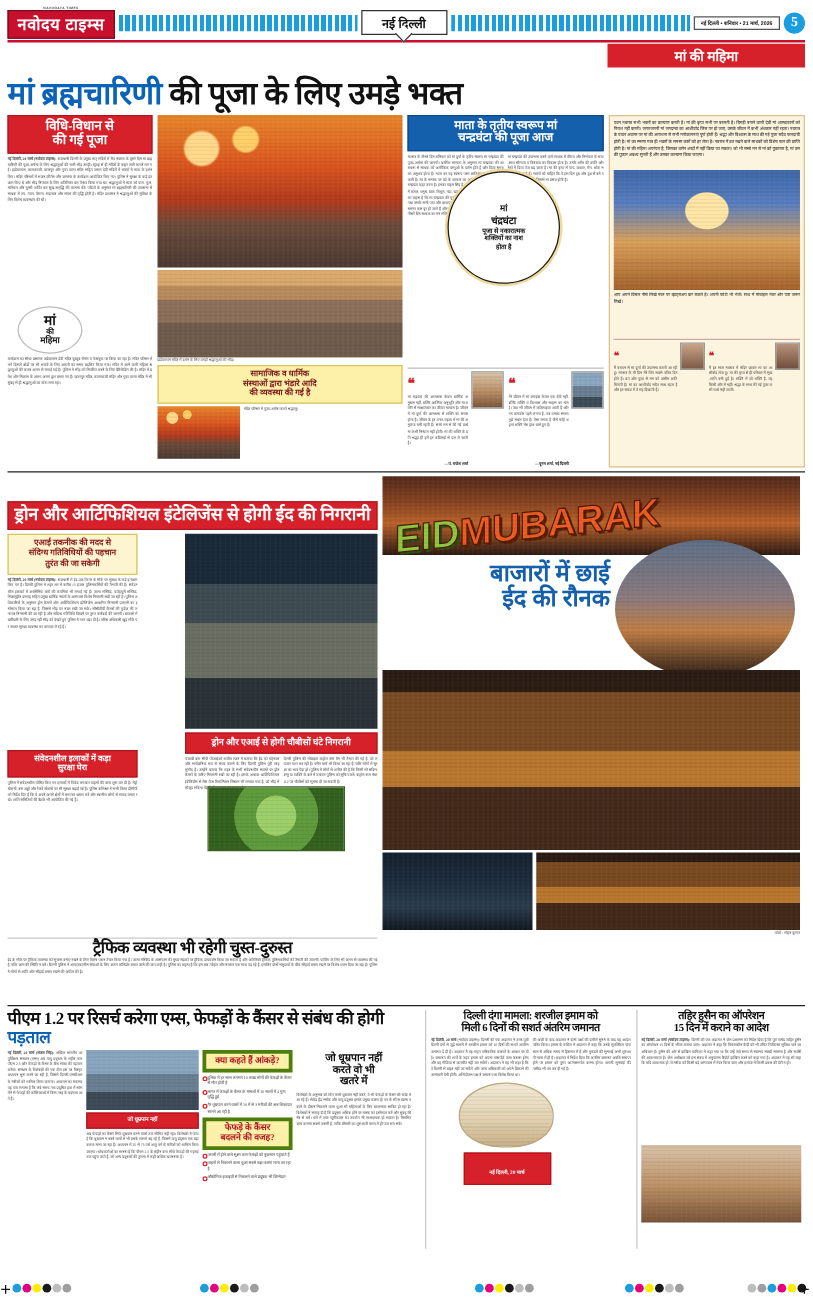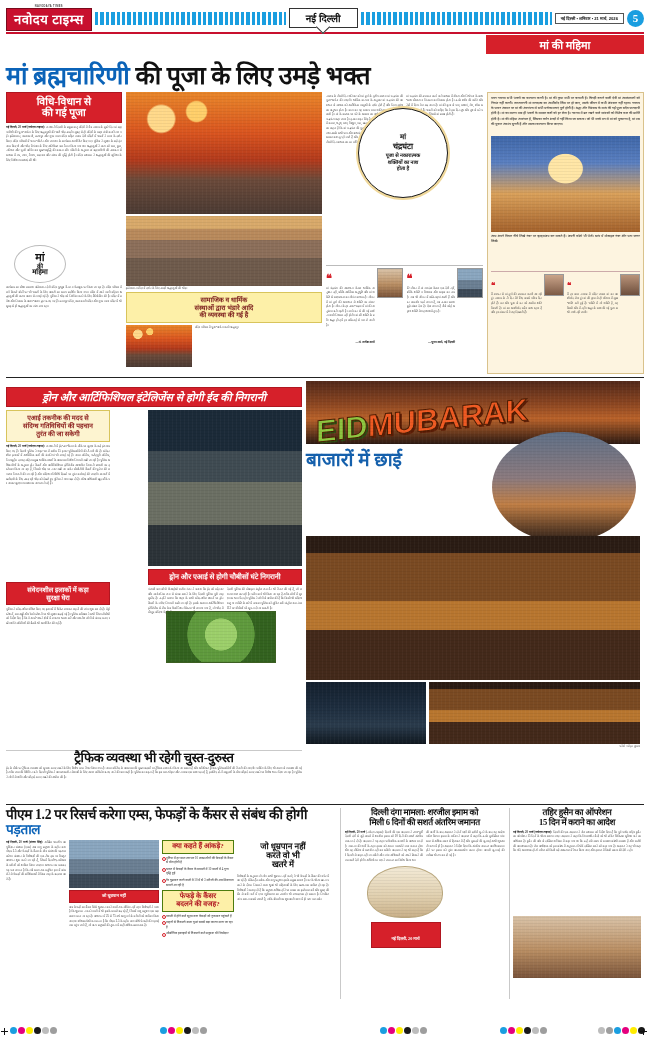--- a/index.html
+++ b/index.html
@@ -133,21 +133,21 @@
   .eid-text .e1{color:#8dc63f; text-shadow:2px 2px 0 #2d4a12;}
   .eid-text .e2{color:#f05a22; text-shadow:2px 2px 0 #5c1d06;}
   .eid-blue{
     color:#1560ac; font-weight:bold; font-size:19px; line-height:1.08;
     font-family:"Liberation Serif", serif;
   }
   .circ-photo{border-radius:50%; overflow:hidden; position:relative;}
 
   
   .bullet-hd{
-    background:#fdf0a8;border:1px solid #4d7c0f;color:#b01620;font-weight:bold;
+    background:#fdf0a8;border:3px solid #4d7c0f;color:#b01620;font-weight:bold;
     font-family:"Liberation Serif", serif; padding:2px; font-size:7px; line-height:1.1;
   }
   .bullets li{font-size:3.2px;list-style:none;line-height:1.5;color:#333;
     font-family:"Liberation Serif", serif; position:relative; padding-left:4px; margin-bottom:1.5px;}
   .bullets li:before{content:"";position:absolute;left:0;top:1.4px;width:2px;height:2px;
     border:.5px solid #d6202a;border-radius:50%;}
 
   
   .colorbar{position:absolute;left:0;bottom:6px;width:650px;height:10px;}
   .cb-group{position:absolute;display:flex;gap:1px;}
@@ -224,20 +224,24 @@
         <div>संस्थाओं द्वारा भंडारे आदि</div>
         <div>की व्यवस्था की गई है</div>
       </div>
       <div style="display:flex;gap:3px;margin-top:2px;">
         <div class="photo ph-temple ph-grain" style="width:66px;height:42px;"></div>
         <div class="body-txt" style="flex:1;height:42px;">मंदिर परिसर में पूजा-अर्चना करते श्रद्धालु।</div>
       </div>
     </div>
 
     <div style="width:160px;position:relative;">
+      <div class="bluebox" style="font-size:9.6px;">
+        <div>माता के तृतीय स्वरूप मां</div>
+        <div>चन्द्रघंटा की पूजा आज</div>
+      </div>
       <div style="display:flex;gap:3px;margin-top:2px;position:relative;">
         <div class="body-txt" style="flex:1;height:168px;">नवरात्र के तीसरे दिन शनिवार को मां दुर्गा के तृतीय स्वरूप मां चन्द्रघंटा की पूजा-अर्चना की जाएगी। धार्मिक मान्यता के अनुसार मां चन्द्रघंटा की आराधना से साधक को अलौकिक वस्तुओं के दर्शन होते हैं और दिव्य सुगंध का अनुभव होता है। माता का यह स्वरूप परम शांतिदायक और कल्याणकारी है। मां के मस्तक पर घंटे के आकार का अर्धचन्द्र होने के कारण इन्हें चन्द्रघंटा कहा जाता है। इनका वाहन सिंह है और इनकी दस भुजाएं हैं, जिनमें कमल, धनुष, बाण, त्रिशूल, गदा, खड्ग और कमंडल सुशोभित हैं। पंडितों का कहना है कि मां चन्द्रघंटा की पूजा से साधक को निर्भयता प्राप्त होती है तथा उसके सभी पाप और बाधाएं नष्ट हो जाती हैं। मां की कृपा से भक्तों के समस्त कष्ट दूर हो जाते हैं और मन को असीम शांति मिलती है। नवरात्र के तीसरे दिन साधक का मन मणिपूर चक्र में प्रविष्ट होता है।</div>
         <div class="body-txt" style="flex:1;height:168px;">मां चन्द्रघंटा की उपासना करने वाले साधक में वीरता और निर्भयता के साथ-साथ सौम्यता व विनम्रता का विकास होता है। उनके शरीर की कांति और नेत्रों में दिव्य तेज बढ़ जाता है। मां की कृपा से पाप, बाधाएं, रोग, शोक सभी नष्ट हो जाते हैं। भक्तों को चाहिए कि वे इस दिन दूध और दूध से बने पदार्थों का भोग लगाएं, जिससे मां प्रसन्न होती हैं।</div>
 
         <div style="position:absolute;left:32px;top:14px;width:90px;height:90px;border-radius:50%;background:#fff;border:1.5px solid #1a1a1a;box-shadow:0 0 0 2px #f0d89a;display:flex;flex-direction:column;align-items:center;justify-content:center;text-align:center;line-height:1.25;padding:4px;font-family:'Liberation Serif',serif;font-weight:bold;">
           <span style="font-size:7px;">मां</span>
           <span style="font-size:8px;">चंद्रघंटा</span>
           <span style="font-size:5.2px;">पूजा से नकारात्मक</span>
           <span style="font-size:5.2px;">शक्तियों का नाश</span>
           <span style="font-size:5.2px;">होता है</span>
@@ -287,21 +291,21 @@
         </div>
       </div>
     </div>
   </div>
 
   <div class="thick-h" style="margin-top:3px;"></div>
 
   <div style="display:flex;gap:4px;margin-top:3px;">
 
     <div style="width:296px;">
-      <div class="redbox" style="font-size:11px;margin-top:6px;font-style:italic;">ड्रोन और आर्टिफिशियल इंटेलिजेंस से होगी ईद की निगरानी</div>
+      <div class="redbox" style="font-size:14px;margin-top:20px;">ड्रोन और आर्टिफिशियल इंटेलिजेंस से होगी ईद की निगरानी</div>
 
       <div style="display:flex;gap:3px;margin-top:3px;">
         <div style="width:104px;">
           <div class="creambox" style="font-size:6.6px;">
             <div>एआई तकनीक की मदद से</div>
             <div>संदिग्ध गतिविधियों की पहचान</div>
             <div>तुरंत की जा सकेगी</div>
           </div>
           <div class="body-txt" style="height:136px;margin-top:2px;"><b>नई दिल्ली, 20 मार्च (नवोदय टाइम्स):</b> <span>राजधानी में ईद-उल-फितर के मौके पर सुरक्षा के कड़े इंतजाम किए गए हैं। दिल्ली पुलिस ने शहर भर में करीब 15 हजार पुलिसकर्मियों की तैनाती की है। संवेदनशील इलाकों में अर्धसैनिक बलों की कंपनियां भी लगाई गई हैं। जामा मस्जिद, फतेहपुरी मस्जिद, निजामुद्दीन दरगाह सहित प्रमुख धार्मिक स्थलों के आसपास विशेष निगरानी रखी जा रही है। पुलिस अधिकारियों के अनुसार ड्रोन कैमरों और आर्टिफिशियल इंटेलिजेंस आधारित निगरानी प्रणाली का इस्तेमाल किया जा रहा है, जिससे भीड़ पर नजर रखी जा सके। सीसीटीवी कैमरों की फुटेज की लगातार निगरानी की जा रही है और संदिग्ध गतिविधि दिखने पर तुरंत कार्रवाई की जाएगी। बाजारों में खरीदारी के लिए उमड़ रही भीड़ को देखते हुए पुलिस ने गश्त बढ़ा दी है। वरिष्ठ अधिकारी खुद मौके पर जाकर सुरक्षा व्यवस्था का जायजा ले रहे हैं।</span></div>
           <div class="redbox" style="font-size:6.6px;margin-top:2px;">
@@ -321,23 +325,24 @@
         </div>
       </div>
     </div>
 
     <div style="width:334px;">
       <div class="eid-banner ph-grain">
         <div class="eid-text">
           <span class="e1">EID</span><span class="e2">MUBARAK</span>
         </div>
       </div>
-      <div style="display:flex;gap:4px;margin-top:2px;align-items:flex-start;">
+      <div style="display:flex;gap:4px;margin-top:2px;align-items:flex-start;text-align:right;">
         <div class="eid-blue" style="width:182px;padding-top:4px;">
           <div>बाजारों में छाई</div>
+          <div>ईद की रौनक</div>
         </div>
         <div class="circ-photo photo ph-mosque ph-grain" style="width:144px;height:110px;margin-top:-14px;"></div>
       </div>
       <div class="photo ph-market ph-grain" style="height:144px;margin-top:-6px;"></div>
       <div style="display:flex;gap:3px;margin-top:2px;">
         <div class="photo ph-night ph-grain" style="width:120px;height:62px;"></div>
         <div class="photo ph-market ph-grain" style="flex:1;height:62px;"></div>
       </div>
       <div class="caption" style="text-align:right;">फोटो : मोहन कुमार</div>
     </div>

